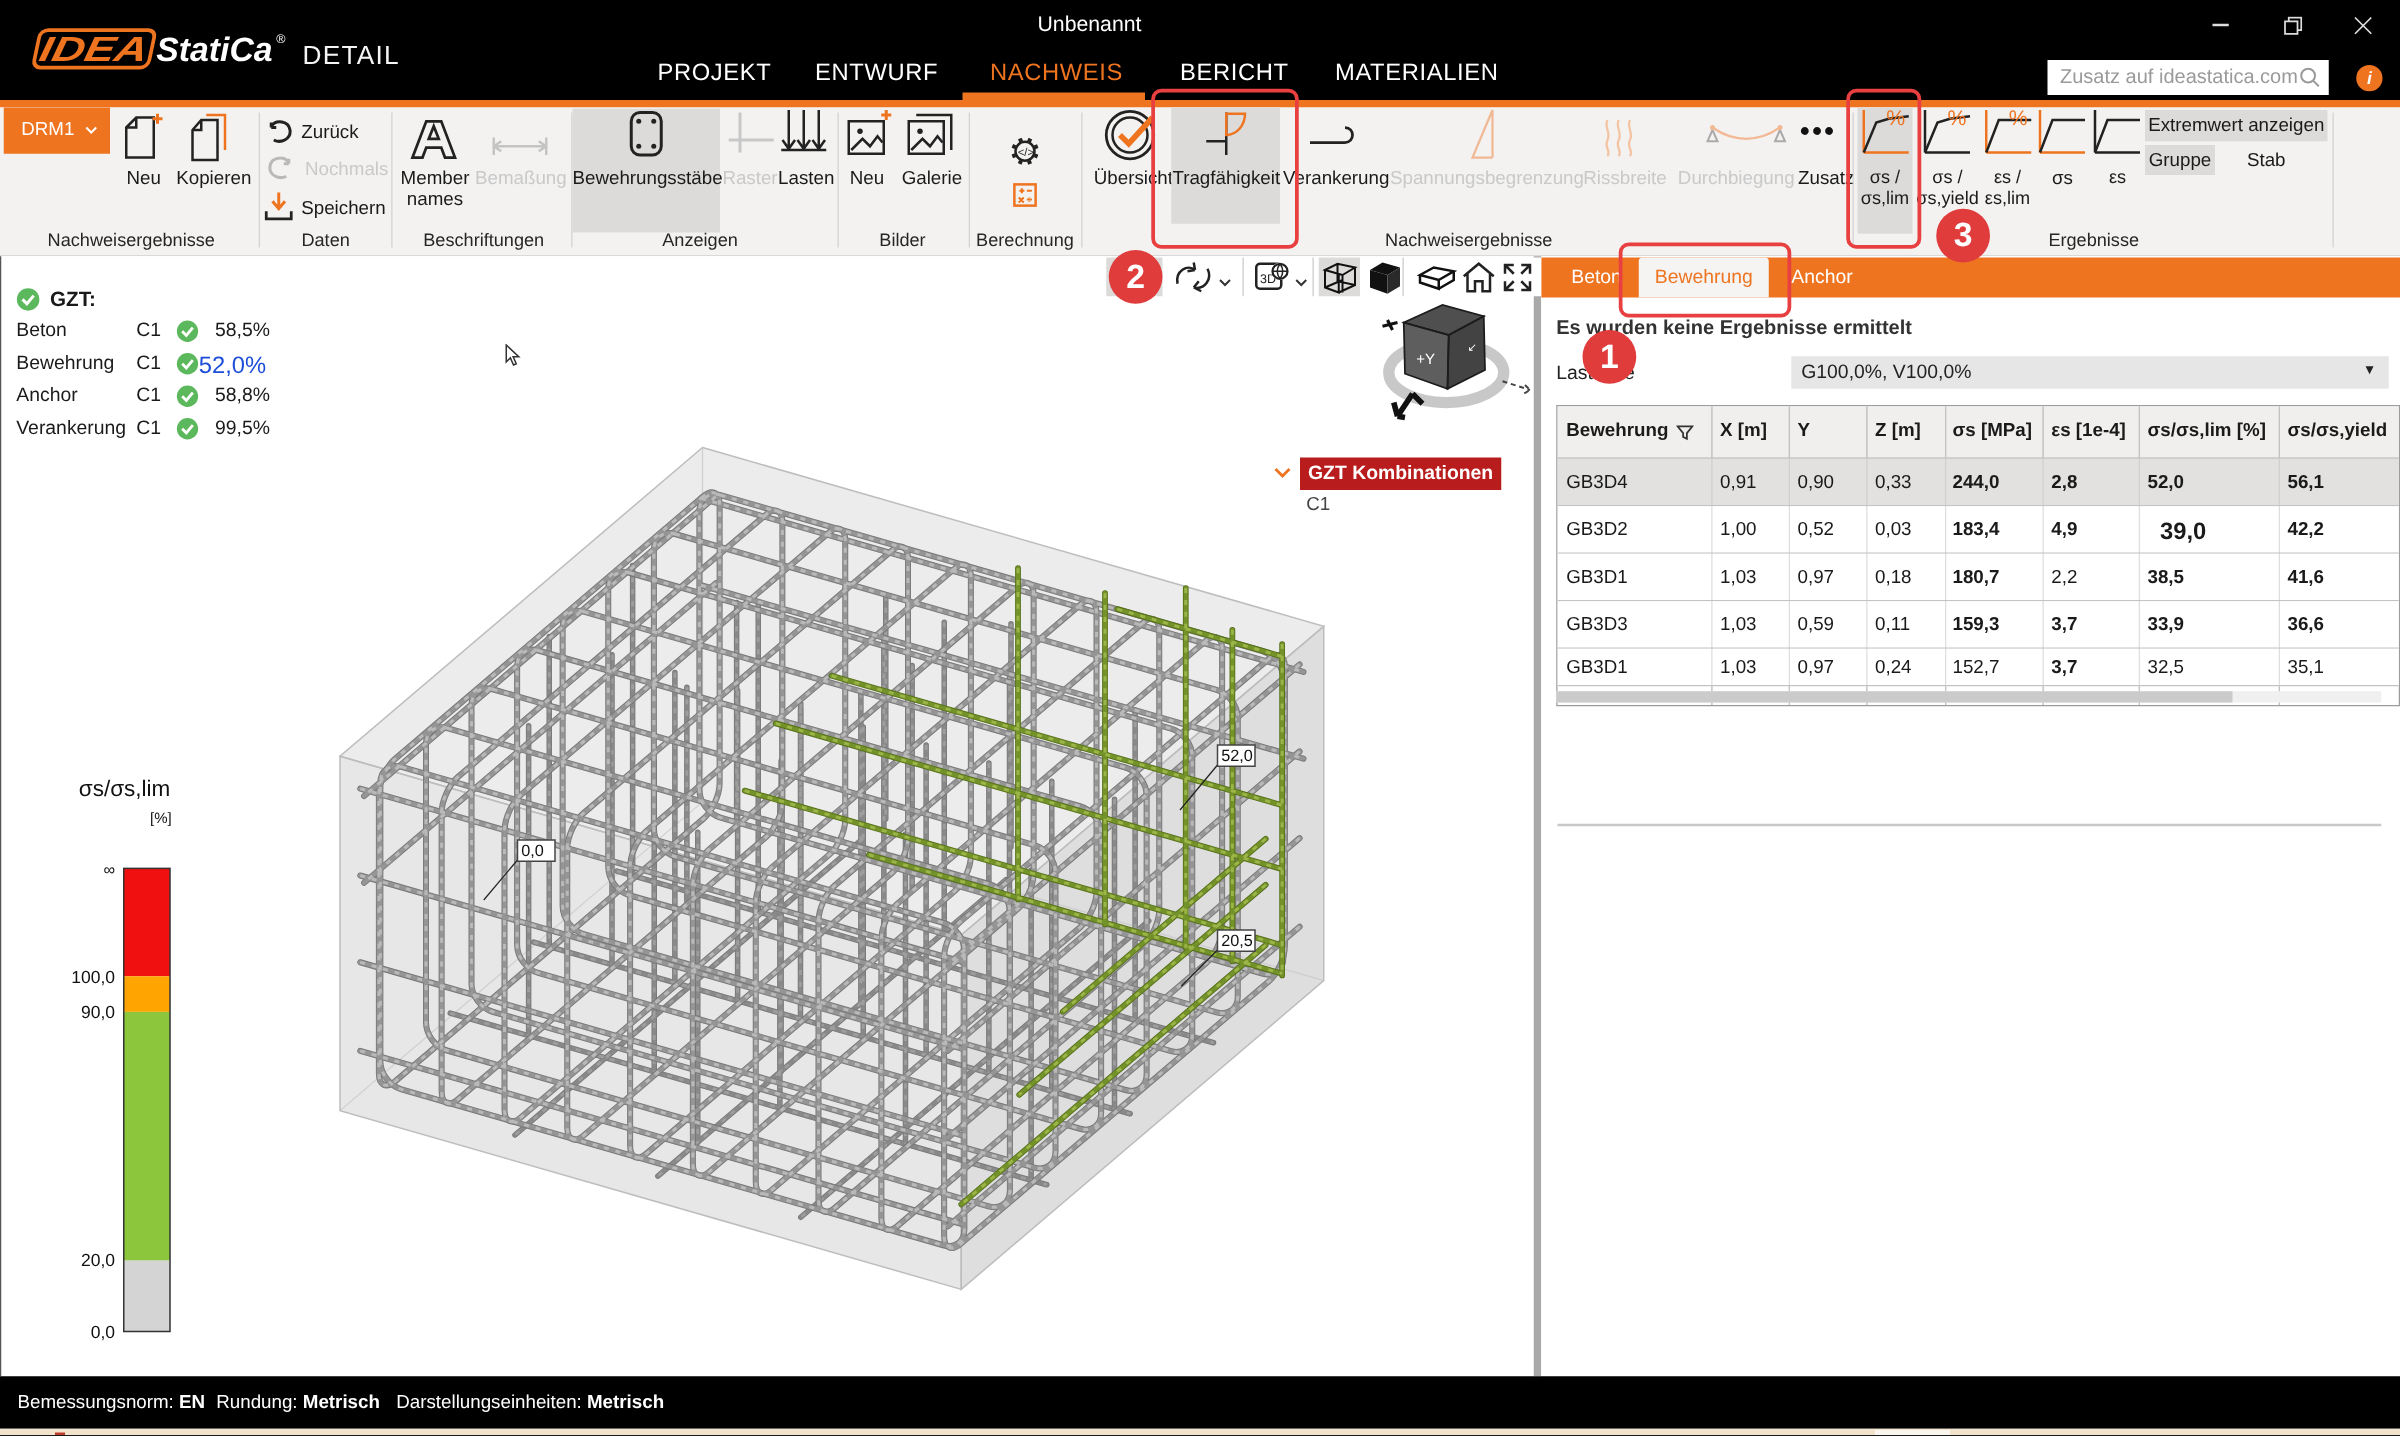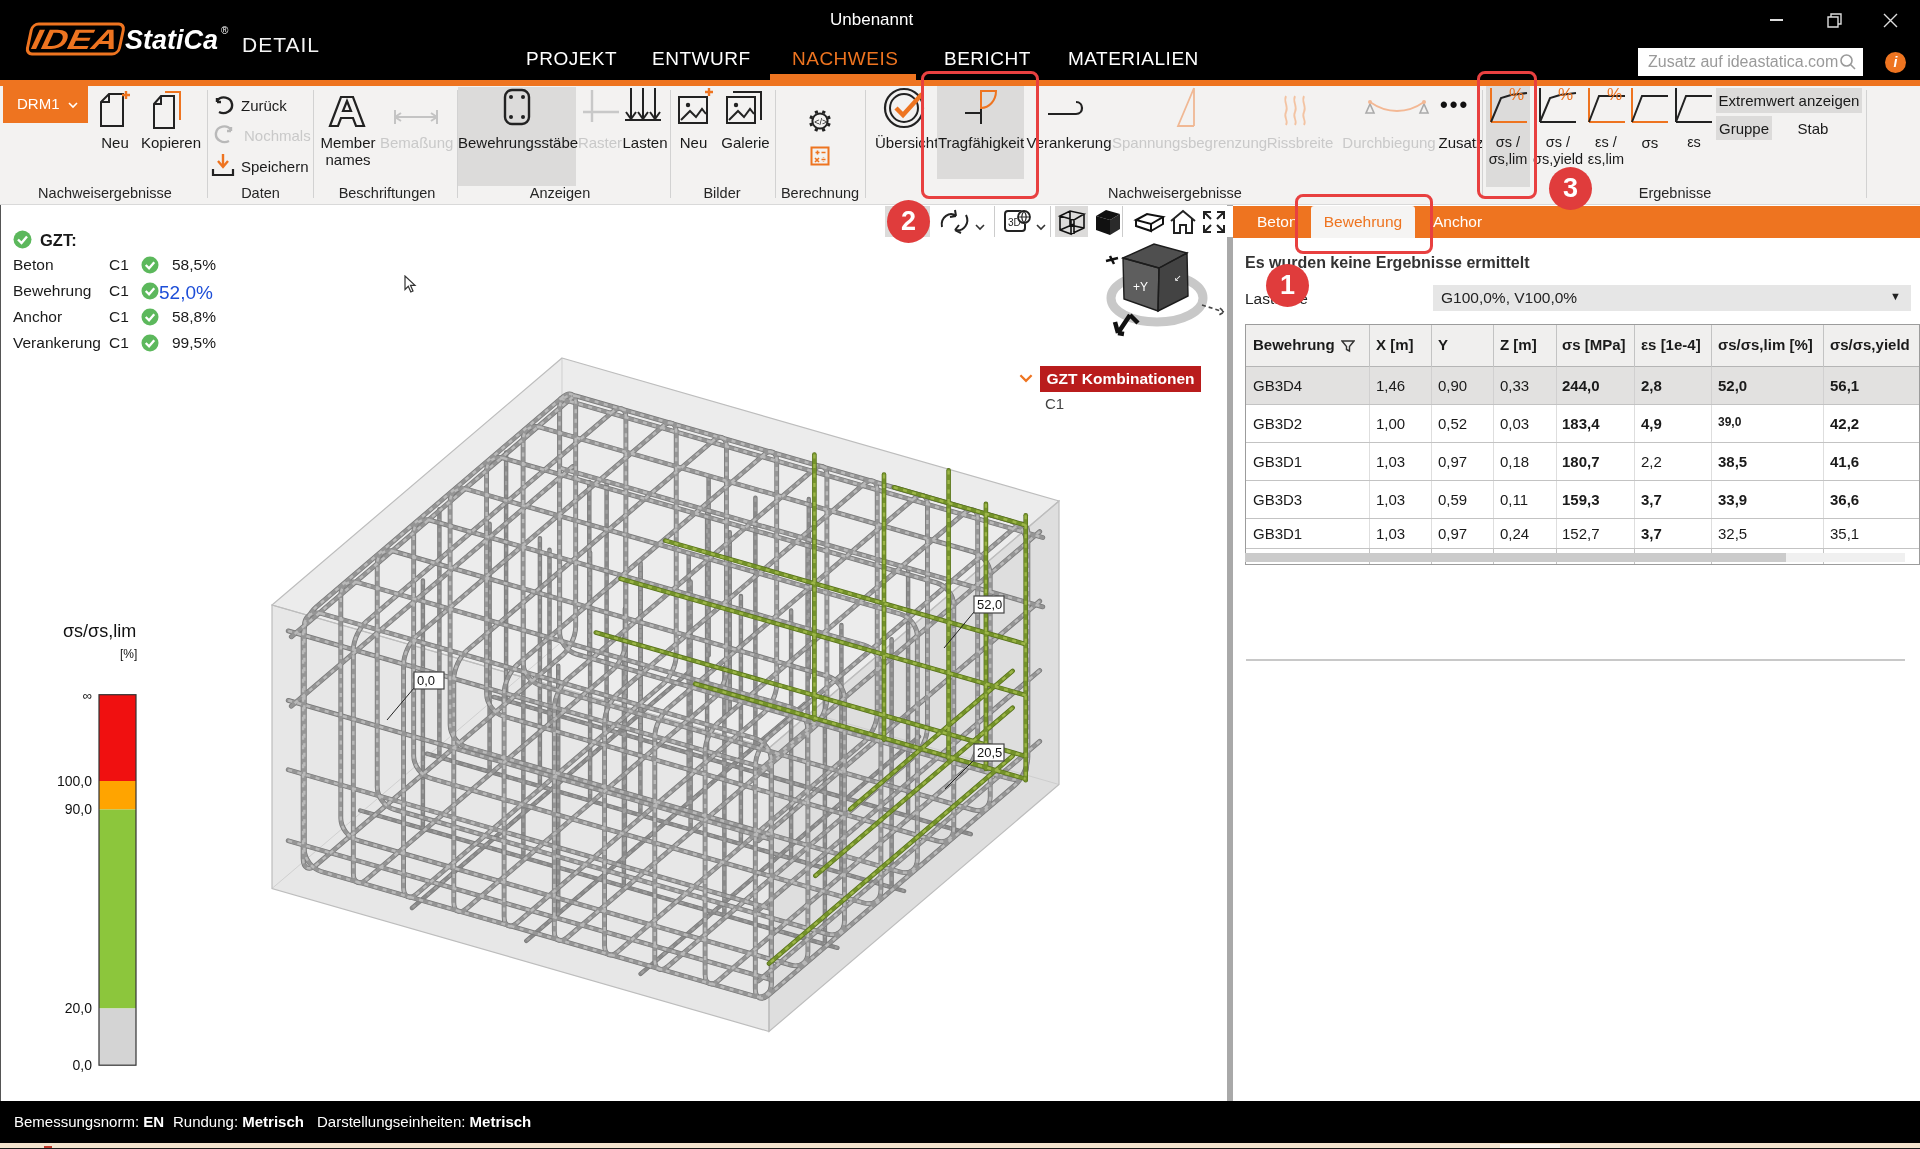--- a/index.html
+++ b/index.html
@@ -645,35 +645,35 @@
     <div style="position:absolute;left:395px;top:11px;font-size:15px;font-weight:bold;color:#1a1a1a;white-space:nowrap">εs [1e-4]</div>
     <div style="position:absolute;left:465px;top:0;width:1px;height:241px;background:#c3c3c3"></div>
     <div style="position:absolute;left:472px;top:11px;font-size:15px;font-weight:bold;color:#1a1a1a;white-space:nowrap">σs/σs,lim [%]</div>
     <div style="position:absolute;left:577px;top:0;width:1px;height:241px;background:#c3c3c3"></div>
     <div style="position:absolute;left:584px;top:11px;font-size:15px;font-weight:bold;color:#1a1a1a;white-space:nowrap">σs/σs,yield</div>
     <svg style="position:absolute;left:95px;top:14px" width="14" height="14" viewBox="0 0 14 14" xmlns="http://www.w3.org/2000/svg">
       <path d="M 1 2 L 13 2 L 8.5 7.5 L 8.5 12 L 5.5 10.5 L 5.5 7.5 Z" fill="none" stroke="#333" stroke-width="1.4"></path>
     </svg>
     <div style="position:absolute;left:0;top:42px;width:675px;height:38px;background:#e2e1e0;border-bottom:1px solid #c3c3c3"></div>
     <div style="position:absolute;left:7px;top:52px;font-size:15px;font-weight:normal;color:#1a1a1a">GB3D4</div>
-    <div style="position:absolute;left:130px;top:52px;font-size:15px;font-weight:normal;color:#1a1a1a">1,46</div>
+    <div style="position:absolute;left:130px;top:52px;font-size:15px;font-weight:normal;color:#1a1a1a">0,91</div>
     <div style="position:absolute;left:192px;top:52px;font-size:15px;font-weight:normal;color:#1a1a1a">0,90</div>
     <div style="position:absolute;left:254px;top:52px;font-size:15px;font-weight:normal;color:#1a1a1a">0,33</div>
     <div style="position:absolute;left:316px;top:52px;font-size:15px;font-weight:bold;color:#1a1a1a">244,0</div>
     <div style="position:absolute;left:395px;top:52px;font-size:15px;font-weight:bold;color:#1a1a1a">2,8</div>
     <div style="position:absolute;left:472px;top:52px;font-size:15px;font-weight:bold;color:#1a1a1a">52,0</div>
     <div style="position:absolute;left:584px;top:52px;font-size:15px;font-weight:bold;color:#1a1a1a">56,1</div>
     <div style="position:absolute;left:0;top:80px;width:675px;height:38px;background:#fff;border-bottom:1px solid #c3c3c3"></div>
     <div style="position:absolute;left:7px;top:90px;font-size:15px;font-weight:normal;color:#1a1a1a">GB3D2</div>
     <div style="position:absolute;left:130px;top:90px;font-size:15px;font-weight:normal;color:#1a1a1a">1,00</div>
     <div style="position:absolute;left:192px;top:90px;font-size:15px;font-weight:normal;color:#1a1a1a">0,52</div>
     <div style="position:absolute;left:254px;top:90px;font-size:15px;font-weight:normal;color:#1a1a1a">0,03</div>
     <div style="position:absolute;left:316px;top:90px;font-size:15px;font-weight:bold;color:#1a1a1a">183,4</div>
     <div style="position:absolute;left:395px;top:90px;font-size:15px;font-weight:bold;color:#1a1a1a">4,9</div>
-    <div style="position:absolute;left:472px;top:90px;font-size:12px;font-weight:bold;color:#1a1a1a">39,0</div>
+    <div style="position:absolute;left:482px;top:90px;font-size:19px;font-weight:bold;color:#1a1a1a">39,0</div>
     <div style="position:absolute;left:584px;top:90px;font-size:15px;font-weight:bold;color:#1a1a1a">42,2</div>
     <div style="position:absolute;left:0;top:118px;width:675px;height:38px;background:#fff;border-bottom:1px solid #c3c3c3"></div>
     <div style="position:absolute;left:7px;top:128px;font-size:15px;font-weight:normal;color:#1a1a1a">GB3D1</div>
     <div style="position:absolute;left:130px;top:128px;font-size:15px;font-weight:normal;color:#1a1a1a">1,03</div>
     <div style="position:absolute;left:192px;top:128px;font-size:15px;font-weight:normal;color:#1a1a1a">0,97</div>
     <div style="position:absolute;left:254px;top:128px;font-size:15px;font-weight:normal;color:#1a1a1a">0,18</div>
     <div style="position:absolute;left:316px;top:128px;font-size:15px;font-weight:bold;color:#1a1a1a">180,7</div>
     <div style="position:absolute;left:395px;top:128px;font-size:15px;font-weight:normal;color:#1a1a1a">2,2</div>
     <div style="position:absolute;left:472px;top:128px;font-size:15px;font-weight:bold;color:#1a1a1a">38,5</div>
     <div style="position:absolute;left:584px;top:128px;font-size:15px;font-weight:bold;color:#1a1a1a">41,6</div>

